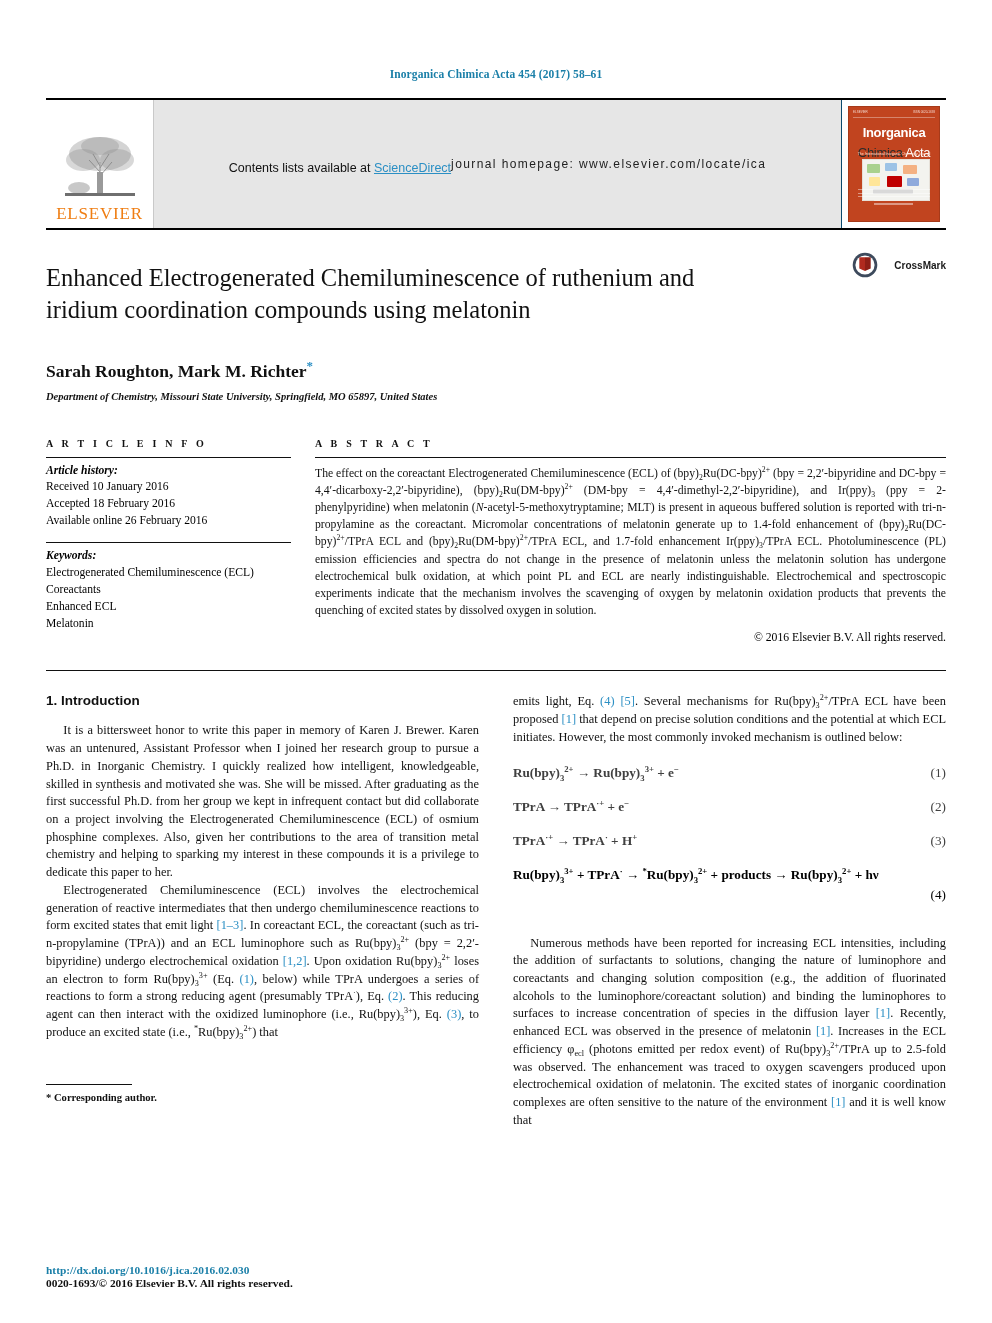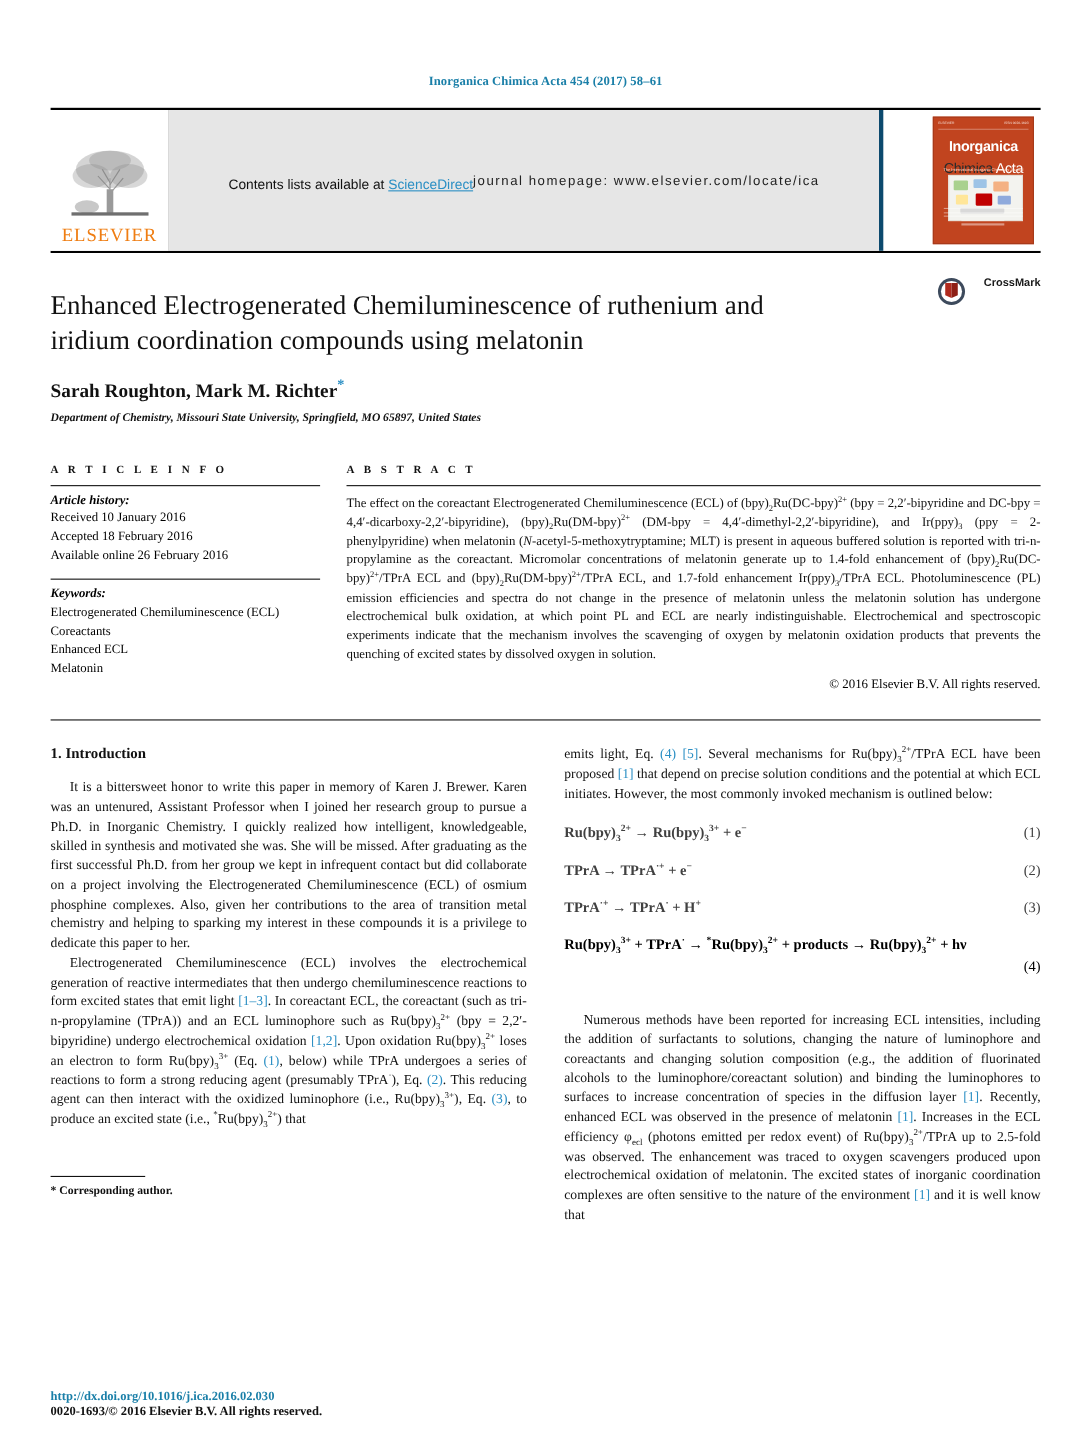--- a/index.html
+++ b/index.html
@@ -93,26 +93,25 @@
     font-family: "Liberation Sans", sans-serif;
     font-size: 12px;
     letter-spacing: 1.4px;
     color: #222;
     margin-top: 20px;
     margin-bottom: 20px;
   }
   .cover-thumb {
     width: 104px;
     flex: 0 0 104px;
-    border-left: 4px solid #0c4a6e;
+    border-left: 1px solid #0c4a6e;
     background: #fff;
     display: flex;
     align-items: center;
     justify-content: center;
-    padding-left: 39px;
   }
   .cover-inner {
     width: 92px;
     height: 116px;
     background: #c1441f;
     position: relative;
     overflow: hidden;
     border: 1px solid #a63a1a;
     box-sizing: border-box;
   }
@@ -174,37 +173,38 @@
     line-height: 1.30;
     color: #111;
     max-width: 700px;
     font-weight: normal;
     margin: 0;
   }
   .authors {
     font-family: "Liberation Serif", serif;
     font-size: 17.5px;
     font-weight: bold;
-    margin-top: 16px;
+    margin-top: 32px;
     color: #111;
   }
   .authors .star { color: #2b8fc4; font-size: 13px; vertical-align: super; }
   .affil {
     font-family: "Liberation Serif", serif;
     font-style: italic;
     font-weight: bold;
     font-size: 10.5px;
     margin-top: 9px;
     color: #111;
   }
   .crossmark {
     position: absolute;
     right: 0;
     top: 22px;
     display: flex;
+    align-items: center;
     gap: 16px;
   }
   .crossmark-label {
     font-family: "Liberation Sans", sans-serif;
     font-size: 10px;
     font-weight: bold;
     color: #1a1a1a;
   }
 
   
@@ -254,21 +254,21 @@
     margin-top: 26px;
     border-top: 1.6px solid #111;
   }
   .columns {
     margin-top: 22px;
     display: flex;
     gap: 34px;
   }
   .col { flex: 1 1 0; min-width: 0; }
   h2.secnum {
-    font-family: Liberation Serif, serif;
+    font-family: Liberation Sans, sans-serif;
     font-size: 13.5px;
     font-weight: bold;
     margin: 0 0 14px 0;
     color: #111;
   }
   p.bt {
     font-family: "Liberation Serif", serif;
     font-size: 12.4px;
     line-height: 1.43;
     text-align: justify;

